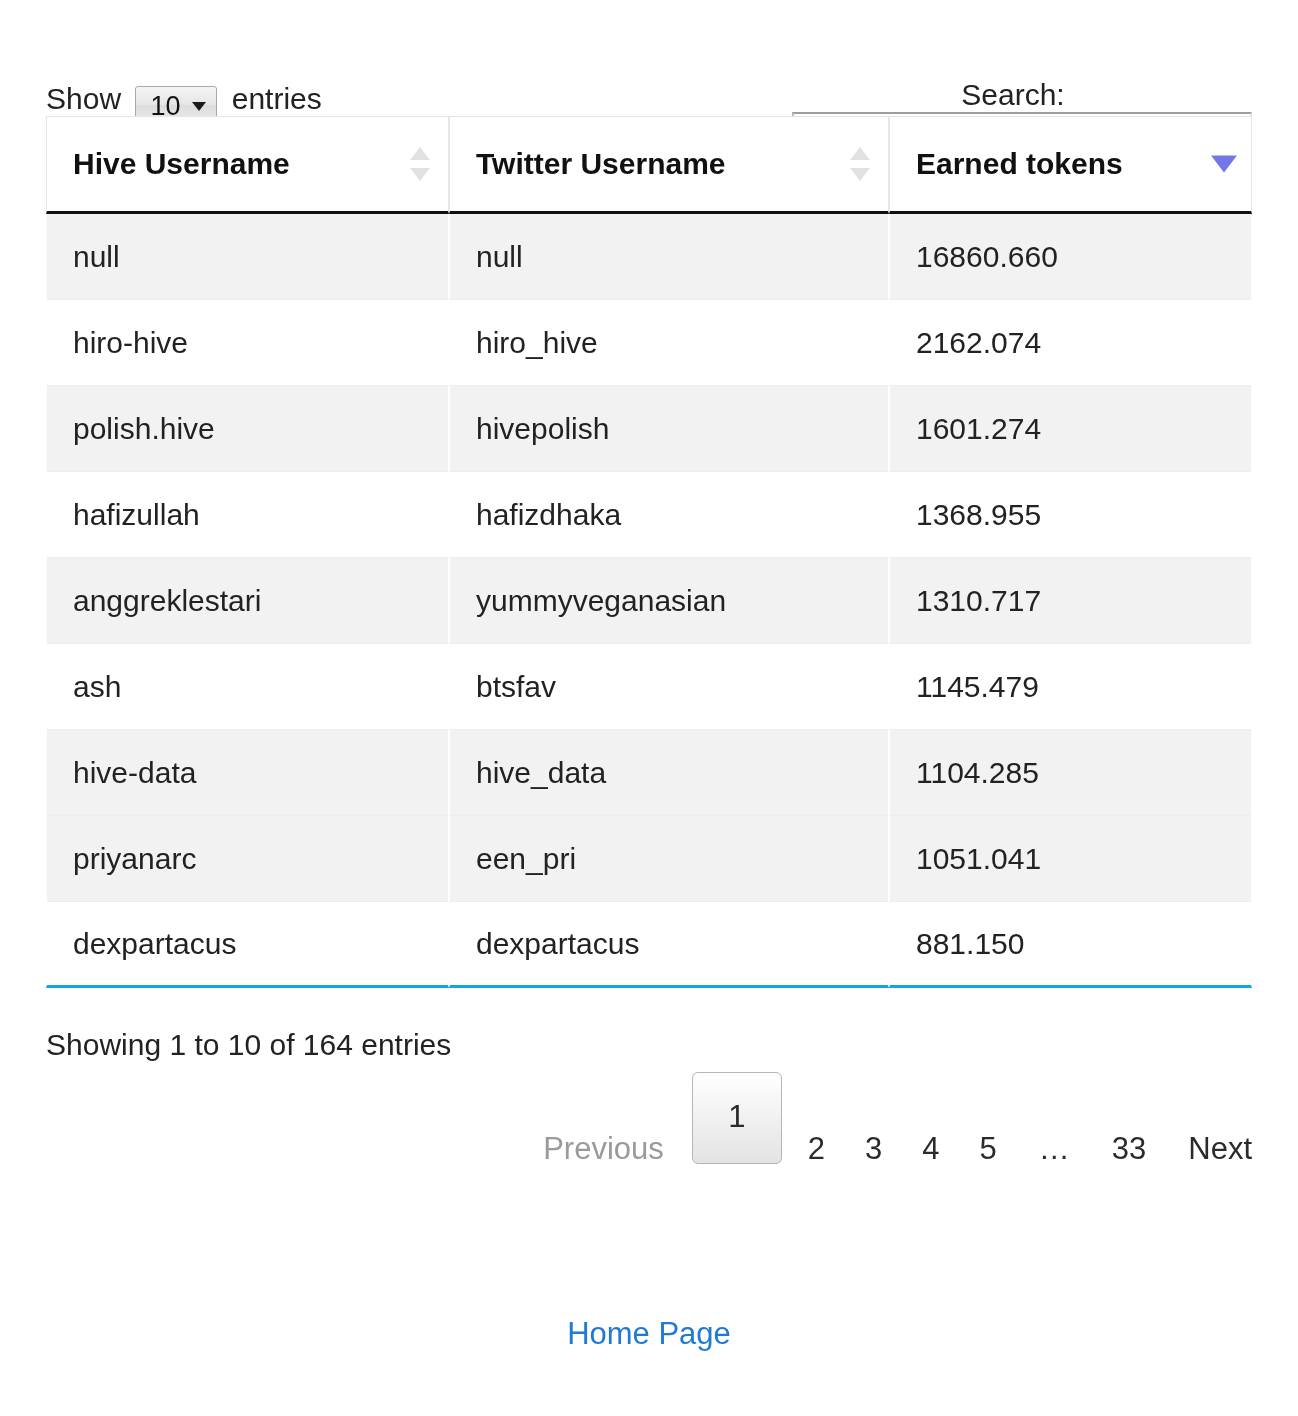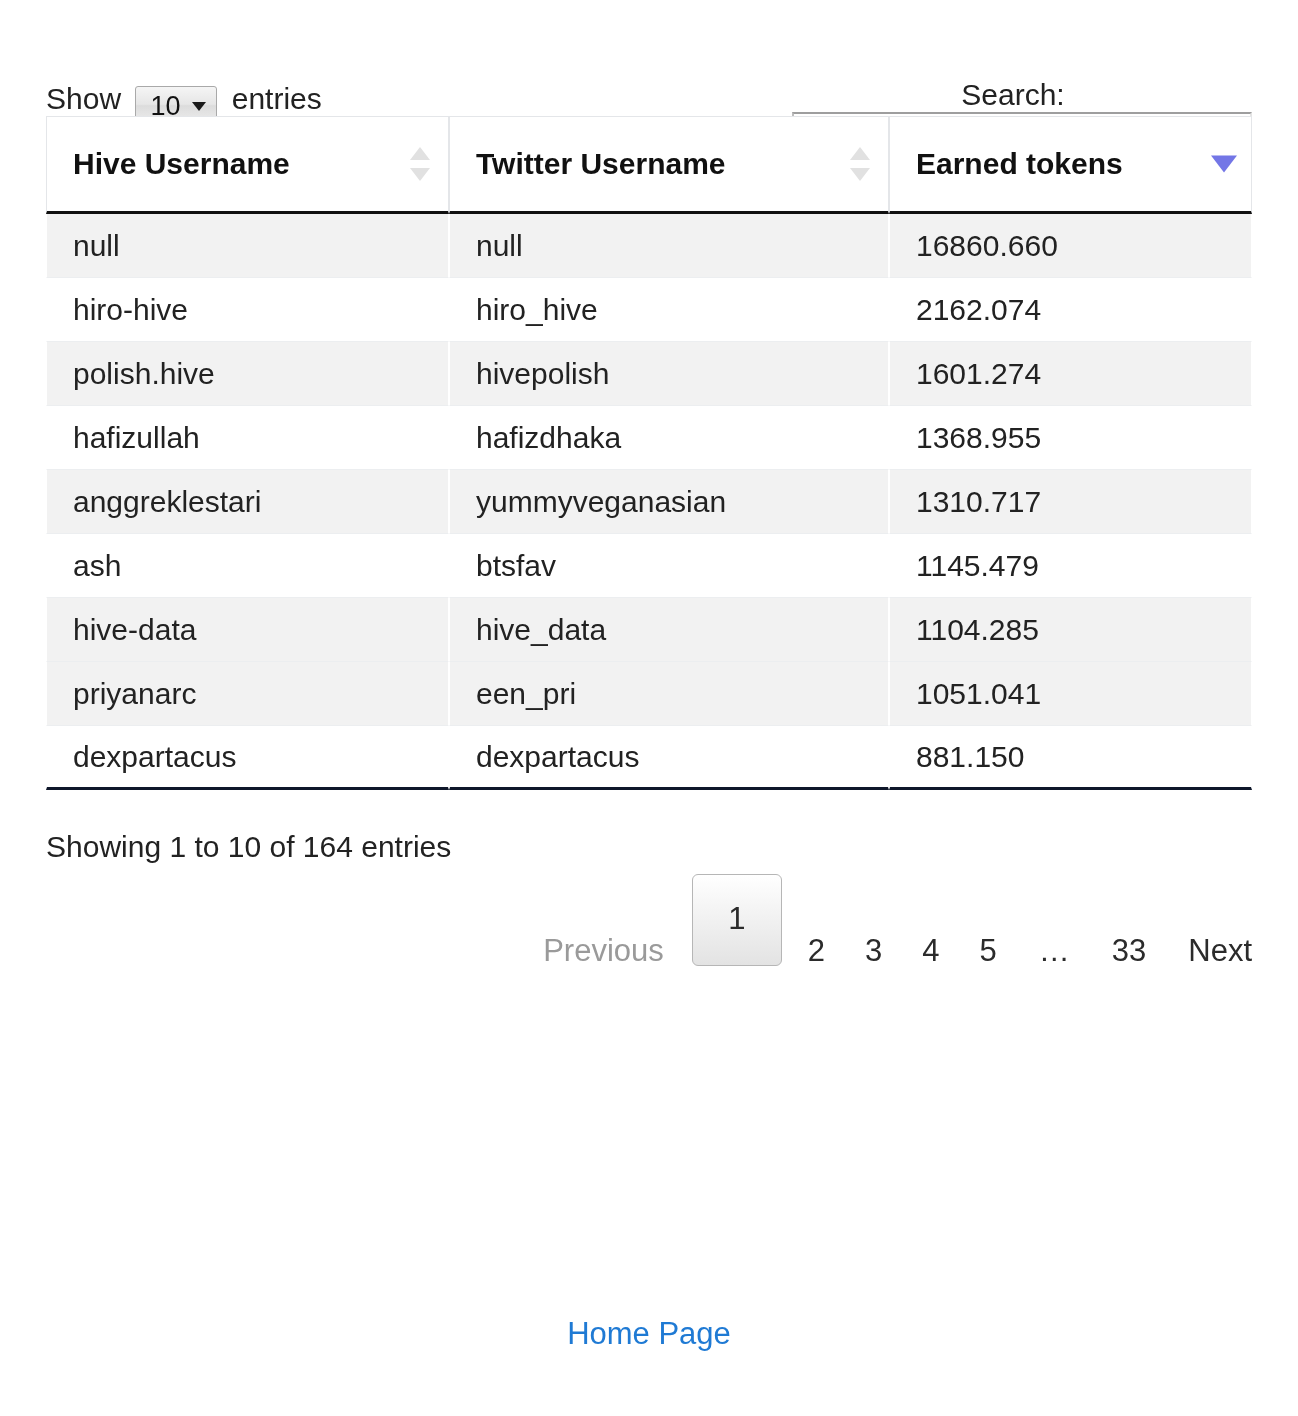--- a/index.html
+++ b/index.html
@@ -159,37 +159,37 @@
     right: 14px;
     top: 50%;
     transform: translateY(-50%);
     width: 0; height: 0;
     border-left: 13px solid transparent;
     border-right: 13px solid transparent;
     border-top: 17px solid #7376e6;
   }
 
   table.dt tbody td {
-    height: 64px;
+    height: 86px;
     box-sizing: border-box;
     padding: 0 26px;
     font-size: 30px;
     color: #222;
     vertical-align: middle;
     background: #ffffff;
     border-left: 1px solid #ffffff;
     border-right: 1px solid #ffffff;
     border-bottom: 1px solid #eceef0;
     white-space: nowrap;
     overflow: hidden;
     text-overflow: ellipsis;
   }
   table.dt tbody tr.odd td { background: #f2f2f2; }
   table.dt tbody tr.even td { background: #ffffff; }
-  table.dt tbody tr:last-child td { border-bottom: 3px solid #0f172a; }
+  table.dt tbody tr:last-child td { border-bottom: 3px solid #0ea5e9; }
 
   
   .foot {
     position: relative;
     margin-top: 28px;
     height: 130px;
   }
   .info {
     position: absolute;
     left: 0;

